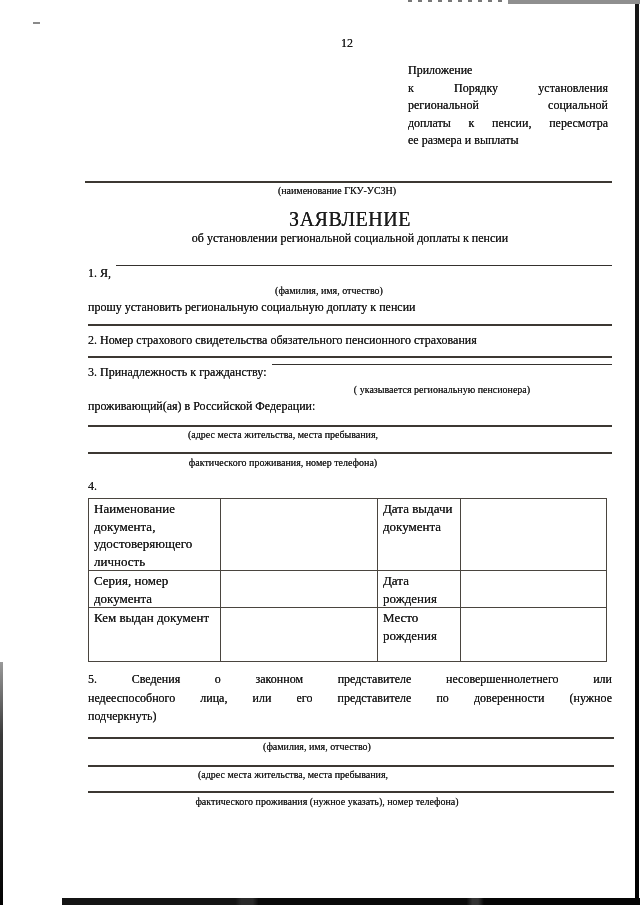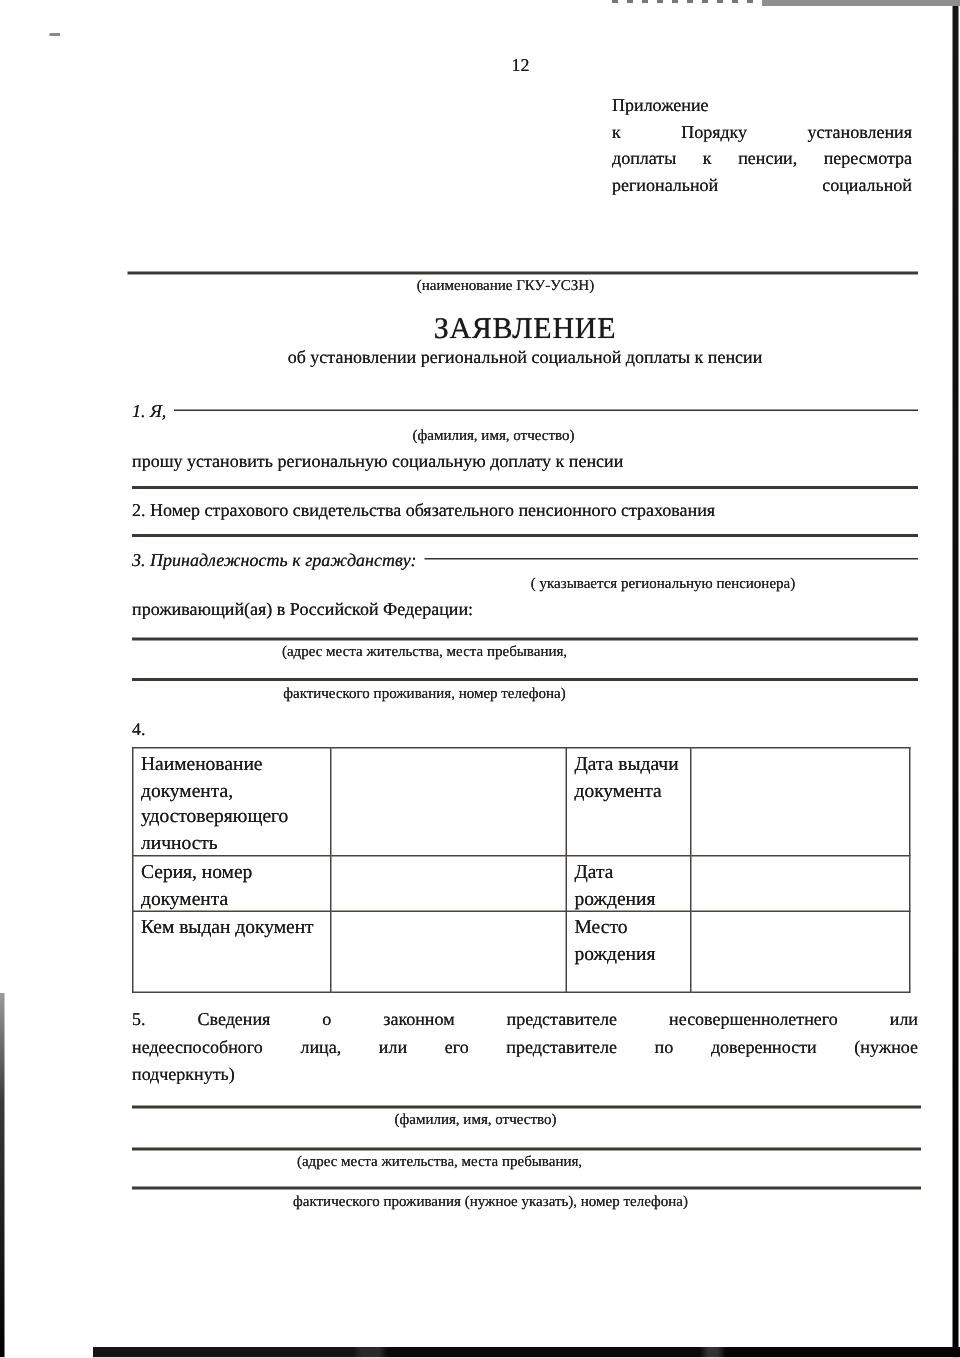--- a/index.html
+++ b/index.html
@@ -6,21 +6,21 @@
   .page{
     position:relative;width:640px;height:905px;background:#ffffff;overflow:hidden;
     font-family:"Liberation Serif","DejaVu Serif",serif;color:#1b1b1b;
   }
   .abs{position:absolute;}
   .txt{font-size:12px;line-height:18px;text-shadow:0 0 .4px currentColor;}
   .small{font-size:10px;line-height:12px;color:#222;text-shadow:0 0 .3px currentColor;}
   .center{text-align:center;}
   .jlast{text-align:justify;text-align-last:justify;}
   
-  .row{display:flex;align-items:center;font-style:italic;}
+  .row{display:flex;align-items:flex-start;}
   .row .label{white-space:nowrap;padding-right:5px;}
   .row .uline{flex:1;border-bottom:1.6px solid #35312e;margin-bottom:2px;min-height:1px;}
   .hr{height:2px;background:#3c3832;}
   .hr.thin{height:1.5px;}
   
   .sh-13{transform:translateX(-13px);}
   .sh-21{transform:translateX(-21px);}
   .sh-67{transform:translateX(-67px);}
   .sh-33{transform:translateX(-33px);}
   .sh-57{transform:translateX(-57px);}
@@ -41,22 +41,23 @@
 </head>
 <body>
 
 <div class="page">
 
   <div class="abs txt center" style="left:88px;top:34px;width:518px;">12</div>
 
   <div class="abs" style="left:408px;top:62px;width:200px;">
     <div class="txt" style="line-height:17.6px;">Приложение</div>
     <div class="txt jlast" style="line-height:17.6px;">к Порядку установления</div>
+    <div class="txt jlast" style="line-height:17.6px;">региональной социальной</div>
     <div class="txt jlast" style="line-height:17.6px;">доплаты к пенсии, пересмотра</div>
-    <div class="txt jlast" style="line-height:17.6px;">региональной социальной</div>
+    <div class="txt" style="line-height:17.6px;">ее размера и выплаты</div>
   </div>
 
   <div class="abs hr thin" style="left:85px;top:181px;width:527px;"></div>
   <div class="abs small center sh-13" style="left:88px;top:185px;width:524px;">(наименование ГКУ-УСЗН)</div>
 
   <div class="abs center" style="left:88px;top:208px;width:524px;font-size:20px;letter-spacing:.5px;text-shadow:0 0 .5px currentColor;">ЗАЯВЛЕНИЕ</div>
   <div class="abs txt center" style="left:88px;top:229px;width:524px;">об установлении региональной социальной доплаты к пенсии</div>
 
   <div class="abs row" style="left:88px;top:264px;width:524px;height:19px;">
     <span class="txt label">1. Я,</span>

